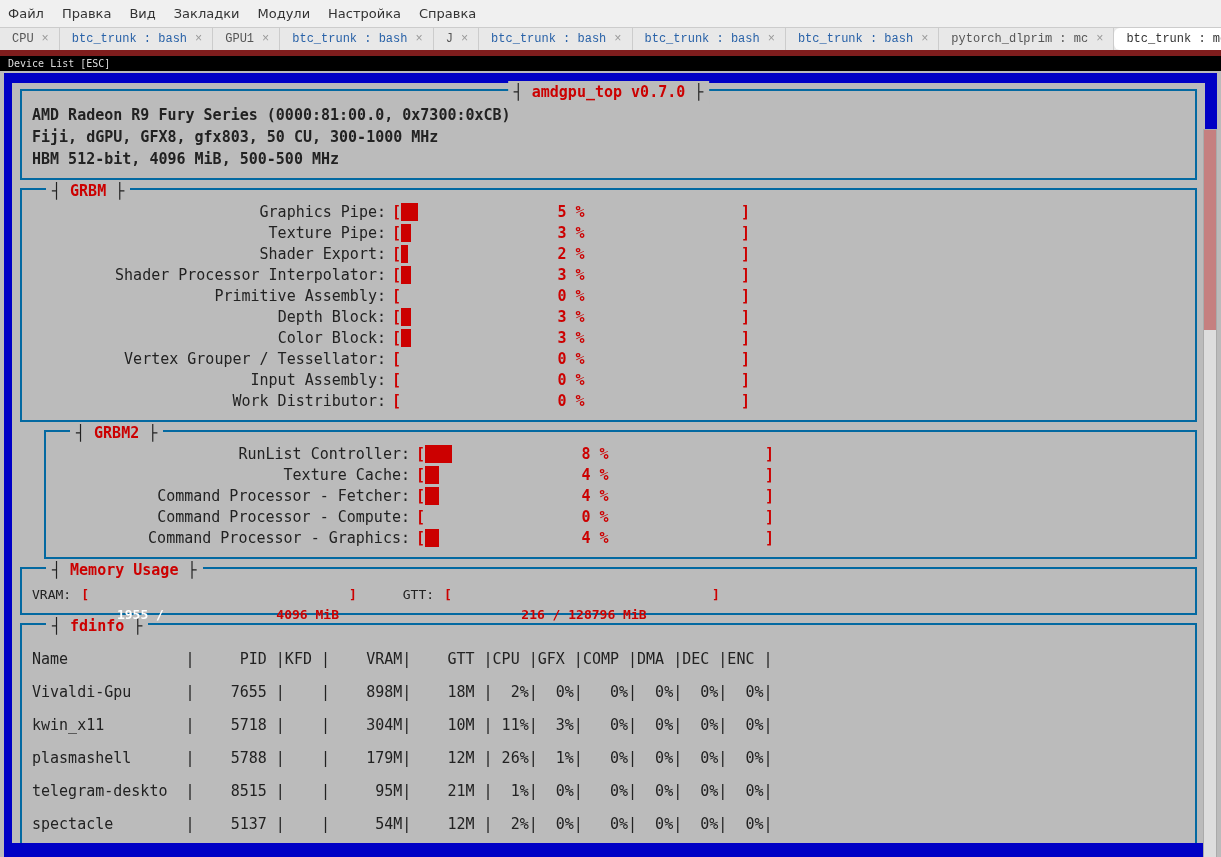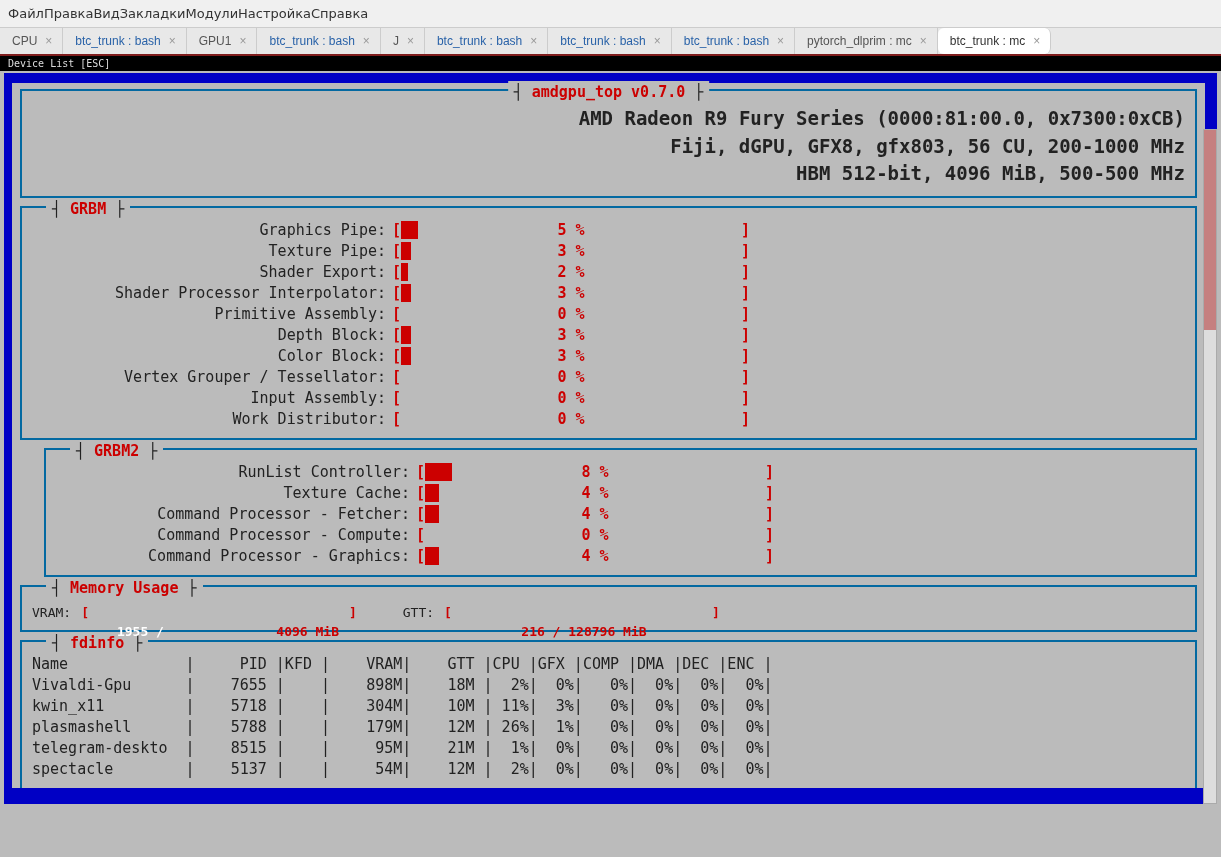--- a/index.html
+++ b/index.html
@@ -18,31 +18,32 @@
     position: relative;
   }
   .menubar {
     background: #f0f0f0;
     height: 28px;
     display: flex;
     align-items: center;
     padding: 0 8px;
     font-family: "DejaVu Sans", Arial, sans-serif;
     font-size: 13px;
+    gap: 18px;
     border-bottom: 1px solid #ccc;
   }
   .menubar span { color: #333; cursor: default; }
   .tabbar {
     background: #e8e8e8;
     height: 28px;
     display: flex;
     align-items: center;
-    font-family: Liberation Sans, sans-serif;
+    font-family: Liberation Mono, monospace;
     font-size: 12px;
-    border-bottom: 2px solid #7f1d1d;
+    border-bottom: 6px solid #7f1d1d;
     overflow: hidden;
     text-align: right;
   }
   .tab {
     display: flex;
     align-items: center;
     padding: 0 10px 0 12px;
     height: 100%;
     color: #2962a8;
     border-right: 1px solid #ccc;
@@ -108,22 +109,22 @@
   }
   .box-title-left {
     left: 24px;
     padding: 0 6px;
   }
   .box-title-bracket {
     color: #222;
     font-weight: normal;
   }
   .header-lines {
-    text-align: right;
-    font-size: 19px;
+    text-align: left;
+    font-size: 15px;
     font-weight: bold;
     line-height: 1.45;
     color: #222;
   }
   .metric-row {
     display: flex;
     font-size: 15px;
     line-height: 1.4;
   }
   .metric-label {
@@ -170,20 +171,21 @@
   }
   .mem-text {
     position: relative;
     z-index: 1;
     font-weight: bold;
   }
   .fdinfo-header, .fdinfo-row {
     font-size: 15px;
     white-space: pre;
     line-height: 1.4;
+    margin-top: 12px;
   }
   .scrollbar-right {
     position: absolute;
     right: 4px;
     top: 56px;
     bottom: 0;
     width: 14px;
     background: #ddd;
     border: 1px solid #aaa;
   }
@@ -261,21 +263,21 @@
     <div class="terminal-inner">
       <div class="blue-border">
         <div class="blue-inner">
 
           <div class="box" style="padding-top:14px;">
             <span class="box-title box-title-center">
               <span class="box-title-bracket">┤ </span><span>amdgpu_top v0.7.0</span><span class="box-title-bracket"> ├</span>
             </span>
             <div class="header-lines" id="header-lines">
                 <div>AMD Radeon R9 Fury Series (0000:81:00.0, 0x7300:0xCB)</div>
-                <div>Fiji, dGPU, GFX8, gfx803, 56 CU, 200-1000 MHz</div>
+                <div>Fiji, dGPU, GFX8, gfx803, 50 CU, 300-1000 MHz</div>
                 <div>HBM 512-bit, 4096 MiB, 500-500 MHz</div>
               </div>
           </div>
 
           <div class="box" style="padding-top:12px;">
             <span class="box-title box-title-left">
               <span class="box-title-bracket">┤ </span><span>GRBM</span><span class="box-title-bracket"> ├</span>
             </span>
             <div id="grbm-rows">
                 <div class="metric-row">

